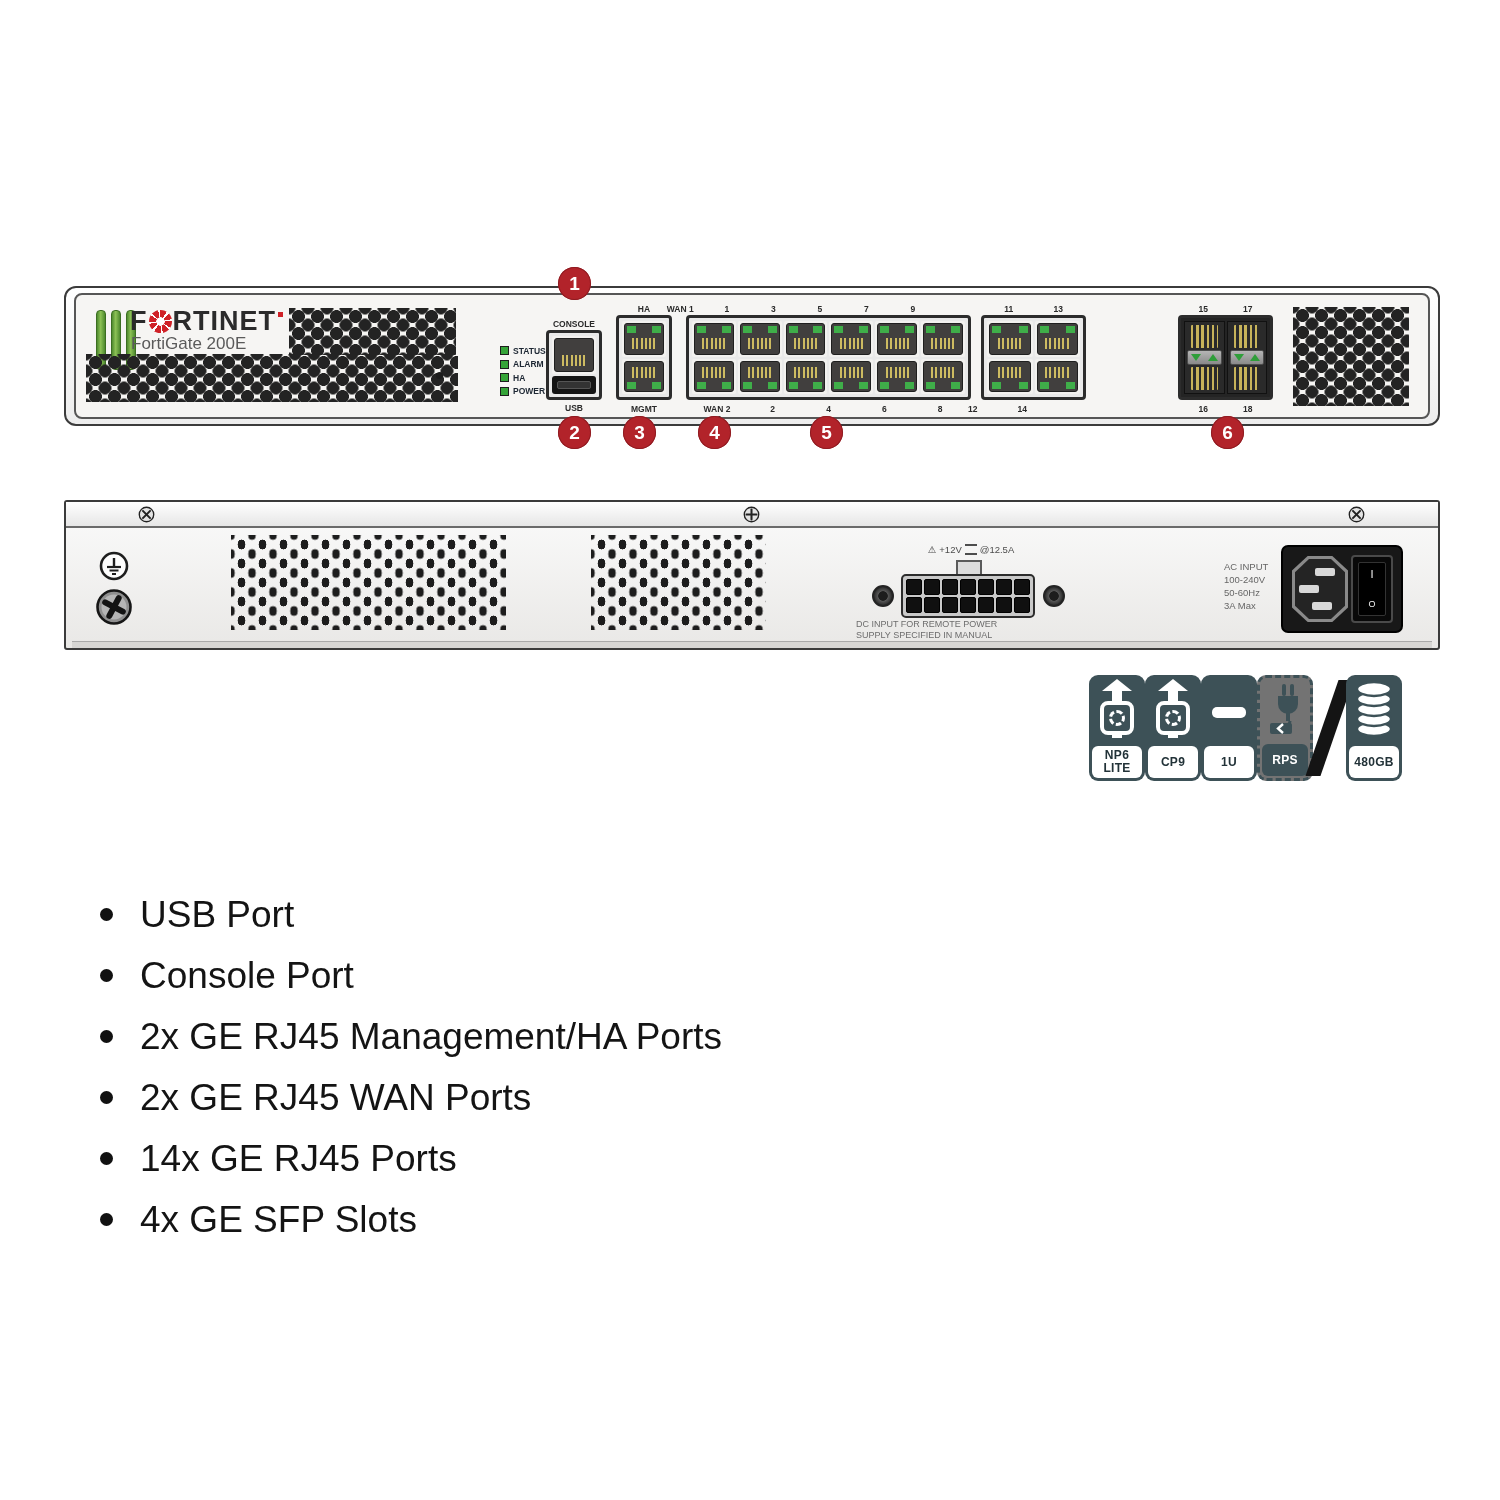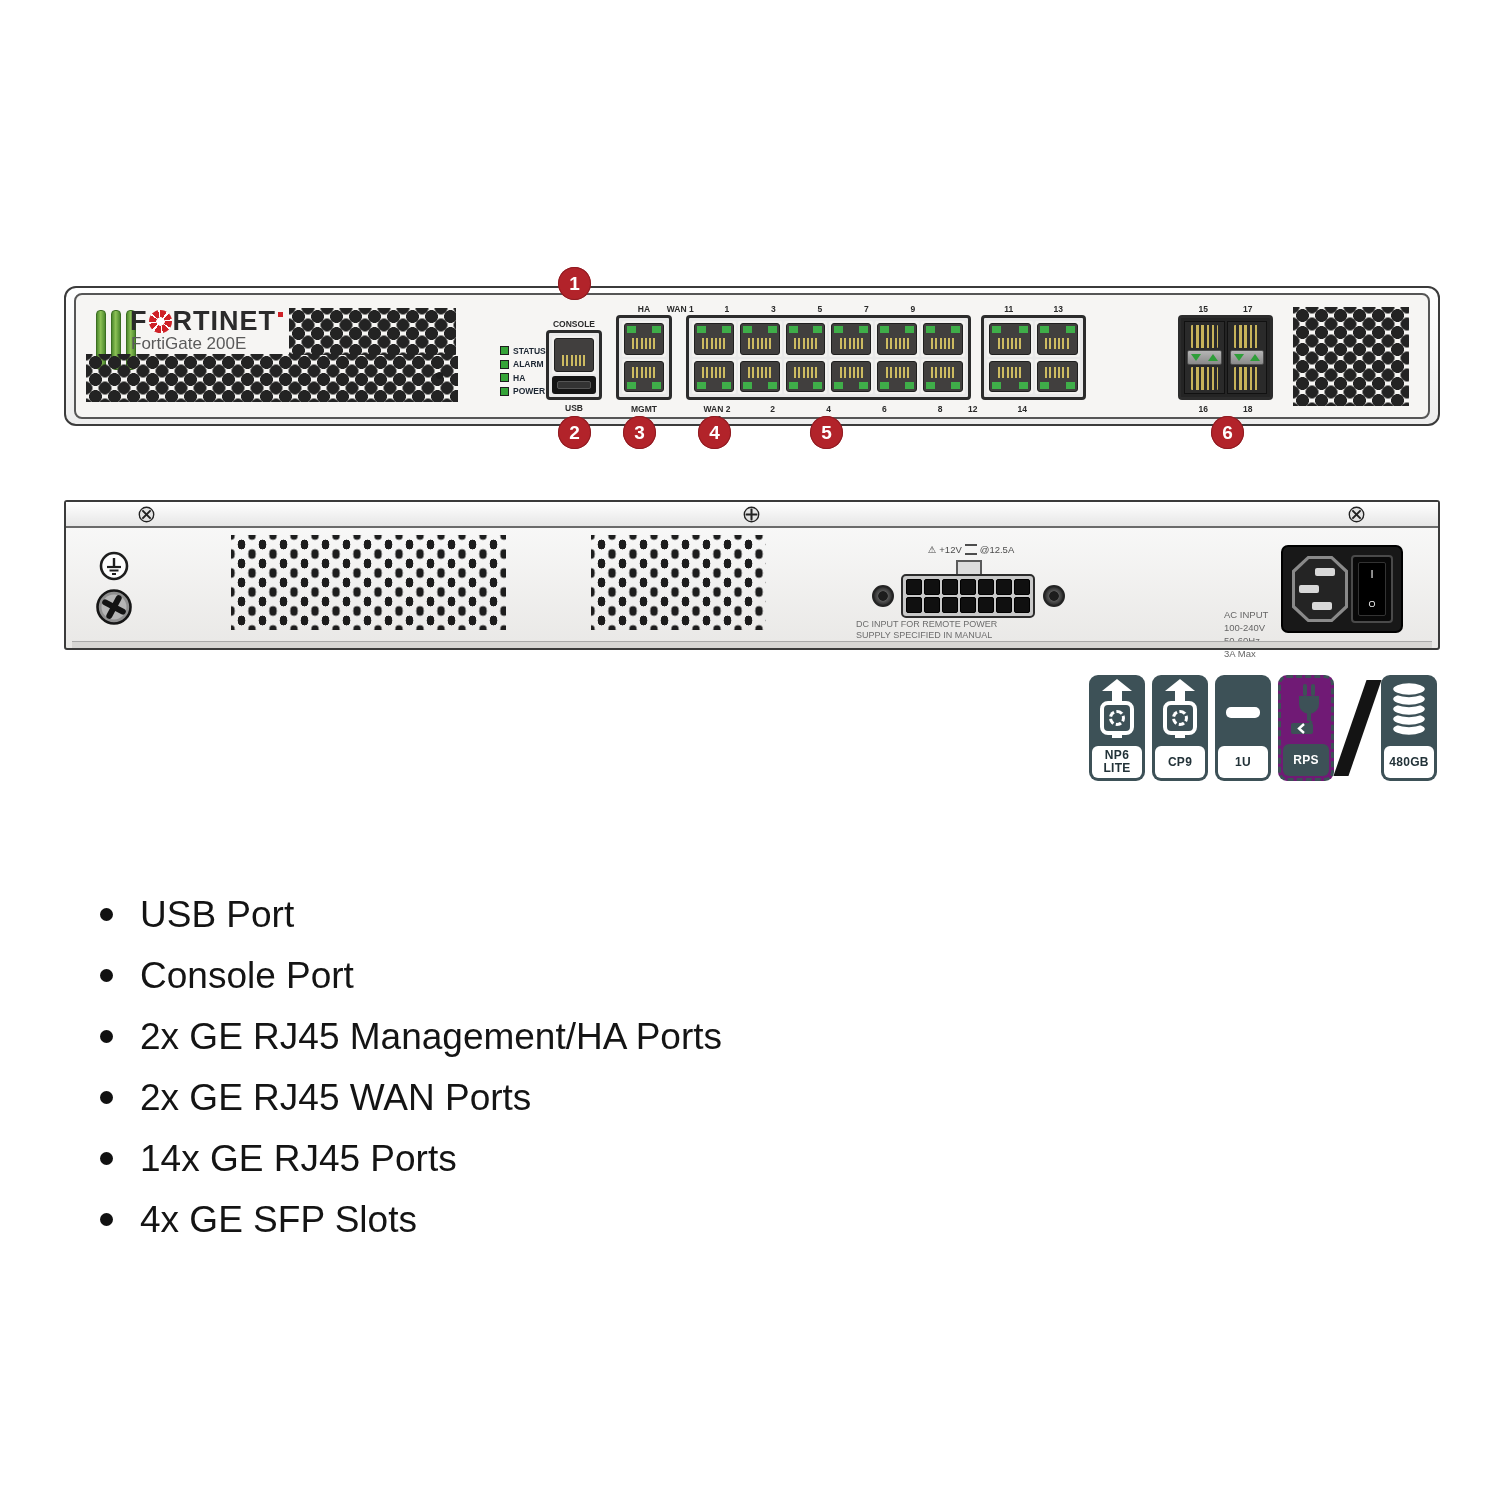--- a/index.html
+++ b/index.html
@@ -93,45 +93,45 @@
         box-sizing:border-box;}
   #dc-conn{left:835px;top:72px;width:134px;height:44px;background:#c9c9c9;border:2px solid #2c2c2c;
         border-radius:5px;box-sizing:border-box;display:grid;grid-template-columns:repeat(7,1fr);
         grid-template-rows:1fr 1fr;gap:2px;padding:3px;}
   .dc-pin{background:#101010;border:1px solid #000;border-radius:2px;}
   .panel-screw{width:22px;height:22px;border-radius:50%;
         background:radial-gradient(circle,#1d1d1d 0 35%,#585858 40%,#2e2e2e 70%);
         border:2px solid #232323;box-sizing:border-box;}
   #dc-note{left:790px;top:117px;width:230px;text-align:left;font-size:9px;line-height:11px;
         color:#6d6d6d;}
-  #ac-text{left:1158px;top:58px;font-size:9.5px;line-height:13px;color:#666;margin-top:48px;}
+  #ac-text{left:1158px;top:58px;font-size:9.5px;line-height:13px;color:#666;}
   #ac-module{left:1215px;top:43px;width:122px;height:88px;background:#181818;border:2px solid #000;
         border-radius:7px;box-sizing:border-box;}
   #ac-inlet-outer{position:absolute;left:9px;top:9px;width:56px;height:66px;background:#8a8a8a;
         clip-path:polygon(28% 0,72% 0,100% 22%,100% 78%,72% 100%,28% 100%,0 78%,0 22%);}
   #ac-inlet-inner{position:absolute;left:3px;top:3px;width:50px;height:60px;background:#242424;
         clip-path:polygon(28% 0,72% 0,100% 22%,100% 78%,72% 100%,28% 100%,0 78%,0 22%);}
   .inlet-slot{position:absolute;height:8px;width:20px;background:#d8d8d8;border-radius:2px;}
   #ac-switch{position:absolute;right:8px;top:8px;width:42px;height:68px;background:#090909;
         border:2px solid #4a4a4a;border-radius:4px;box-sizing:border-box;}
   #ac-rocker{position:absolute;left:5px;right:5px;top:5px;bottom:5px;background:#000;
         border:1px solid #333;border-radius:2px;color:#f2f2f2;display:flex;flex-direction:column;
         align-items:center;justify-content:space-between;padding:6px 0;box-sizing:border-box;}
   #ac-rocker .on{font-size:11px;line-height:10px;}
   #ac-rocker .off{font-size:9px;line-height:9px;}
 
   
-  #badges{left:1089px;top:674px;display:flex;align-items:center;gap:7px;height:108px;}
+  #badges{left:1089px;top:674px;display:flex;align-items:center;height:108px;}
   .badge{position:relative;width:56px;height:106px;border-radius:9px;background:#3d5157;
          flex:0 0 auto;}
   .badge .blabel{position:absolute;left:3px;right:3px;bottom:3px;height:32px;background:#fff;
          border-radius:6px;display:flex;align-items:center;justify-content:center;
          font-size:12px;font-weight:bold;color:#223238;text-align:center;white-space:pre-line;
          line-height:13px;letter-spacing:0.3px;}
-  .badge.rps{background:#701a75;border:3px dashed #3d5157;box-sizing:border-box;}
+  .badge.rps{background:#737373;border:3px dashed #3d5157;box-sizing:border-box;}
   .badge.rps .blabel{background:#3d5157;color:#fff;left:2px;right:2px;bottom:2px;}
   .chip-shaft{position:absolute;left:23px;top:13px;width:10px;height:50px;background:#fff;}
   .chip-head{position:absolute;left:13px;top:4px;width:0;height:0;
          border-left:15px solid rgba(0,0,0,0);border-right:15px solid rgba(0,0,0,0);
          border-bottom:12px solid #fff;}
   .chip-sq{position:absolute;left:11px;top:26px;width:34px;height:34px;border:4px solid #fff;
          border-radius:8px;background:#3d5157;box-sizing:border-box;}
   .chip-ring{position:absolute;left:20px;top:35px;width:16px;height:16px;border:3px dashed #fff;
          border-radius:50%;box-sizing:border-box;}
   .u-bar{position:absolute;left:11px;top:32px;width:34px;height:11px;background:#fff;border-radius:5px;}

